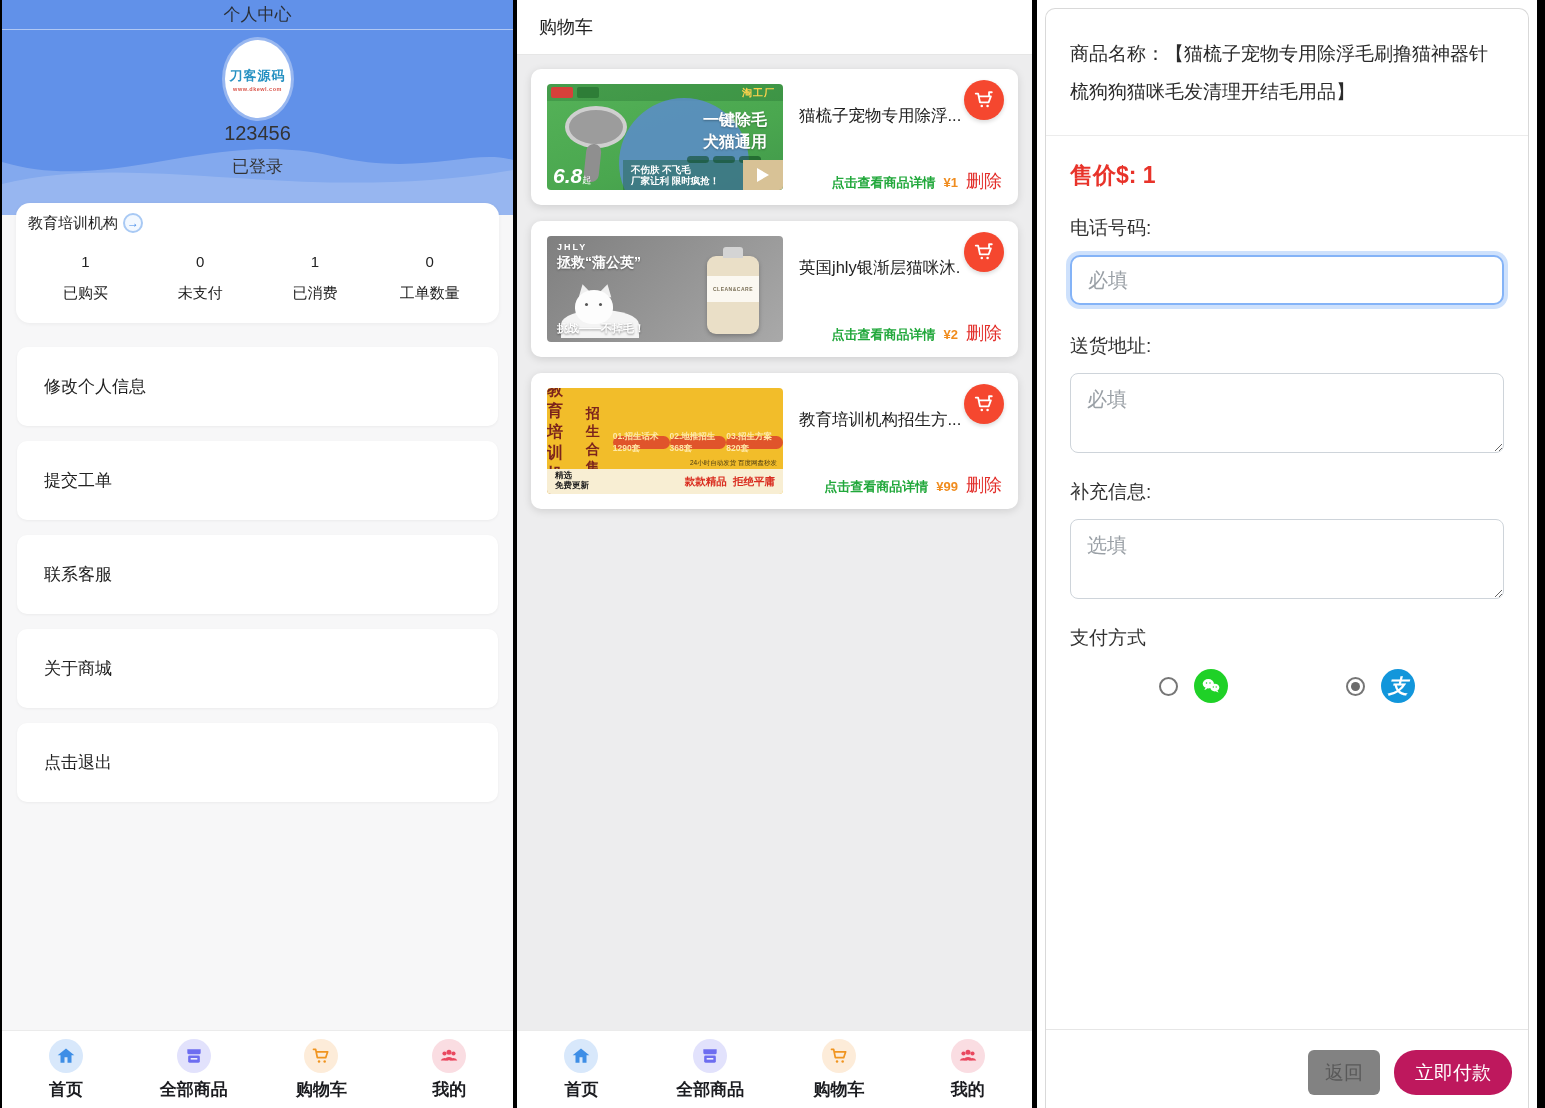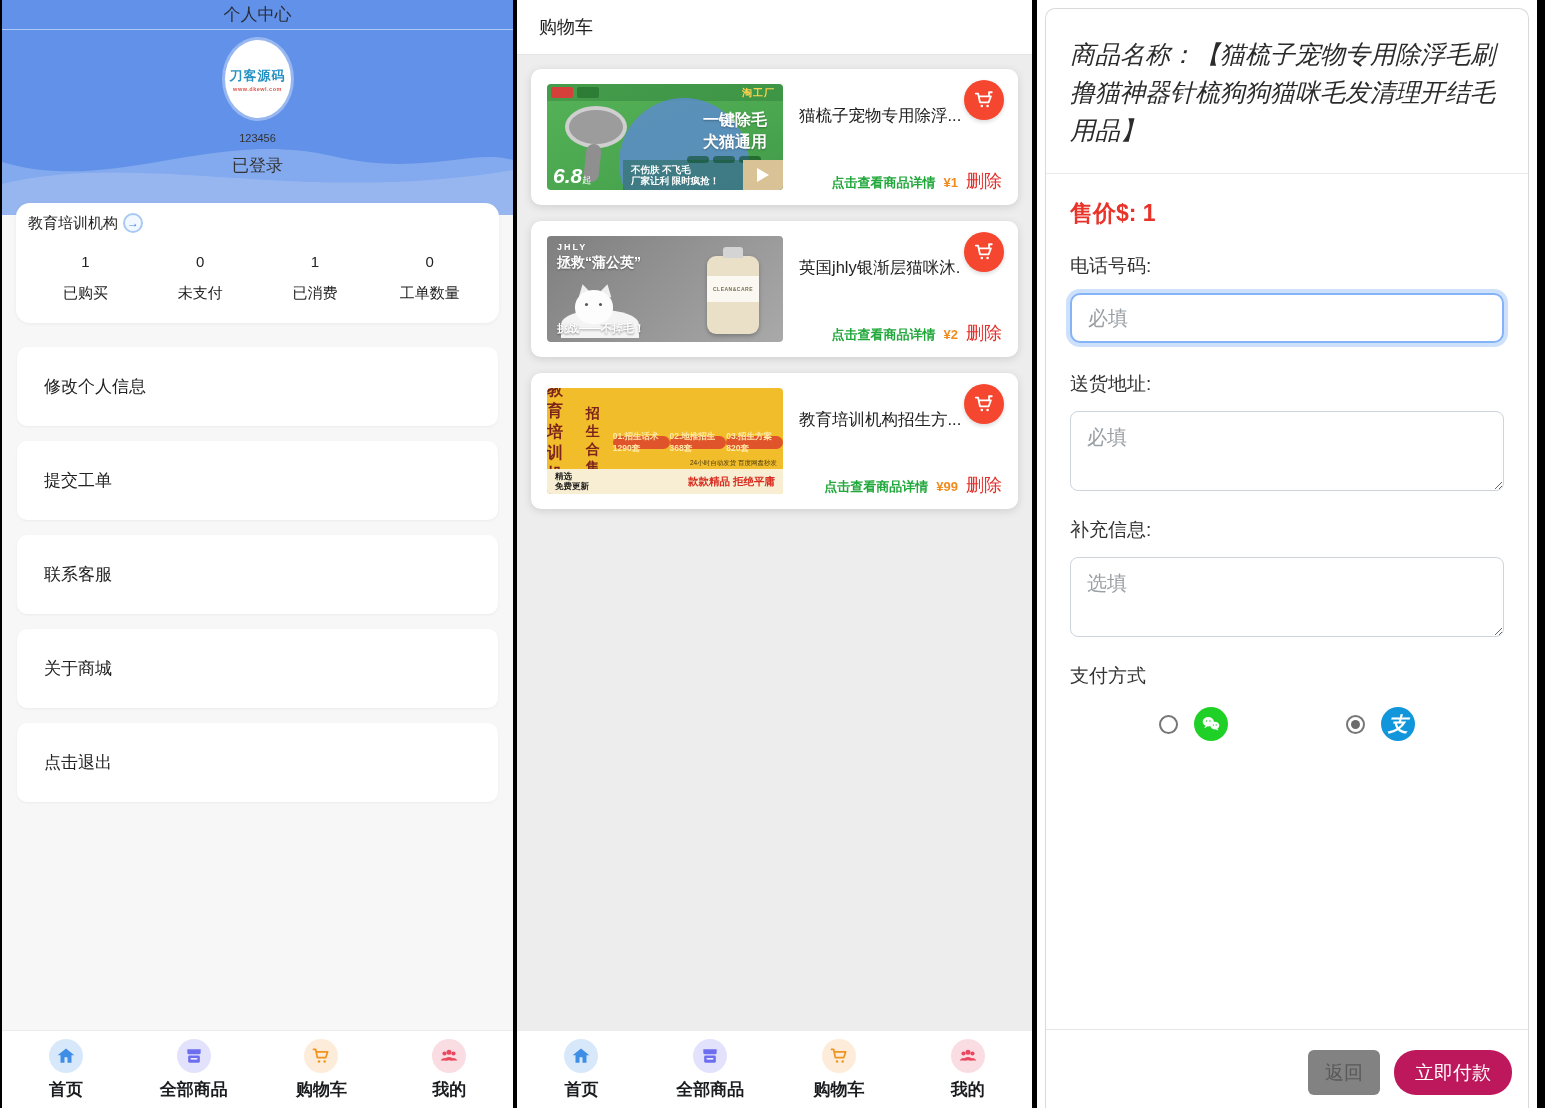--- a/index.html
+++ b/index.html
@@ -26,21 +26,21 @@
                display:flex; align-items:center; justify-content:center; flex:none; }
   .p1-header span { font-size:17px; color:#2a2f36; }
   .p1-hero { height:185px; background:#6191e9; position:relative; flex:none;
              display:flex; flex-direction:column; align-items:center; }
   .p1-waves { position:absolute; left:0; bottom:0; width:100%; height:95px; }
   .avatar { width:66px; height:78px; background:#fff; border-radius:50%; margin-top:10px;
             display:flex; flex-direction:column; align-items:center; justify-content:center;
             box-shadow:0 0 0 3px rgba(255,255,255,.35); position:relative; z-index:1; }
   .avatar-t1 { font-size:13px; font-weight:700; color:#2591c2; letter-spacing:1px; }
   .avatar-t2 { font-size:5.5px; font-weight:700; color:#d9544a; margin-top:1px; letter-spacing:.5px; }
-  .username { font-size:11px; color:#333; margin-top:14px; position:relative; z-index:1;text-align:center; }
+  .username { font-size:20px; color:#333; margin-top:4px; position:relative; z-index:1;text-align:center; }
   .login-status { font-size:17px; color:#333; margin-top:10px; position:relative; z-index:1; }
   .stats-card { background:#fff; border-radius:14px; margin:-12px 14px 0; position:relative; z-index:2;
                 box-shadow:0 1px 4px rgba(0,0,0,.05); padding:10px 12px 20px; flex:none; }
   .orders-row { display:flex; align-items:center; gap:5px; cursor:pointer; }
   .orders-row > span:first-child { font-size:15px; color:#222; }
   .orders-arrow { width:20px; height:20px; border-radius:50%; border:2px solid #a8c9f4; background:#f2f8ff;
                   color:#3f87e8; font-size:12px; line-height:16px; text-align:center; }
   .stats-row { display:flex; margin-top:20px; }
   .stat { flex:1; display:flex; flex-direction:column; align-items:center; }
   .stat-val { font-size:15px; color:#222; }
@@ -128,32 +128,32 @@
              text-shadow:0 1px 2px rgba(0,0,0,.45); }
 
   
   .ad-edu { background:#f2bd2a; display:flex; flex-direction:row; align-items:center; }
   .ae-t1 { margin-top:4px; color:#7c241c; font-size:16px; font-weight:700; letter-spacing:4px; }
   .ae-t2 { color:#7c241c; font-size:14px; font-weight:700; letter-spacing:7px; }
   .ae-bar { width:176px; height:13px; border-radius:8px; background:#e0542b; color:#ffe9a8;
             font-size:8.5px; font-weight:700; display:flex; align-items:center; justify-content:center;
             margin-top:3px; }
   .ae-bottom { position:absolute; left:0; right:0; bottom:0; height:25px; background:#f8eed3;
-               display:flex; align-items:center; justify-content:space-between; padding:0 8px; }
+               display:flex; align-items:center; justify-content:space-between; padding:0 8px;font-family:Liberation Mono, monospace; }
   .ae-tags { display:flex; flex-direction:column; line-height:1.1; }
   .ae-tags span { color:#1d1d1d; font-size:8.5px; font-weight:700; }
   .ae-red { color:#d92c1f; font-size:10.5px; font-weight:700; }
   .ae-small { position:absolute; right:6px; bottom:26px; color:#4a3a12; font-size:6.5px; }
 
   
   .panel-checkout { width:500px; background:#fff; padding:8px 8px 0; }
   .checkout-card { border:1px solid #d9d9d9; border-bottom:none; border-radius:10px 10px 0 0;
                    height:1100px; display:flex; flex-direction:column; background:#fff; }
-  .co-title { padding:26px 24px 24px; font-size:25px; line-height:38px; color:#2b2b2b;
-              border-bottom:1px solid #ececec;font-style:italic; }
+  .co-title { padding:26px 24px 24px; font-size:19px; line-height:38px; color:#2b2b2b;
+              border-bottom:1px solid #ececec; }
   .co-body { padding:20px 24px 0; }
   .co-price { color:#e8332a; font-size:23px; font-weight:700; margin:4px 0 24px; }
   .co-label { display:block; font-size:19px; color:#333; margin-bottom:14px; }
   .co-input { width:100%; height:50px; border:2px solid #84b3f7; border-radius:10px; outline:none;
               font-size:20px; padding:0 16px; font-family:inherit; color:#333;
               box-shadow:0 0 0 4px rgba(132,179,247,.4); margin-bottom:28px; }
   .co-input::placeholder, .co-textarea::placeholder { color:#9aa0a6; }
   .co-textarea { width:100%; height:80px; border:1px solid #ced4da; border-radius:8px; outline:none;
                  font-size:20px; padding:12px 16px; font-family:inherit; color:#333; resize:vertical;
                  margin-bottom:26px; display:block; }

